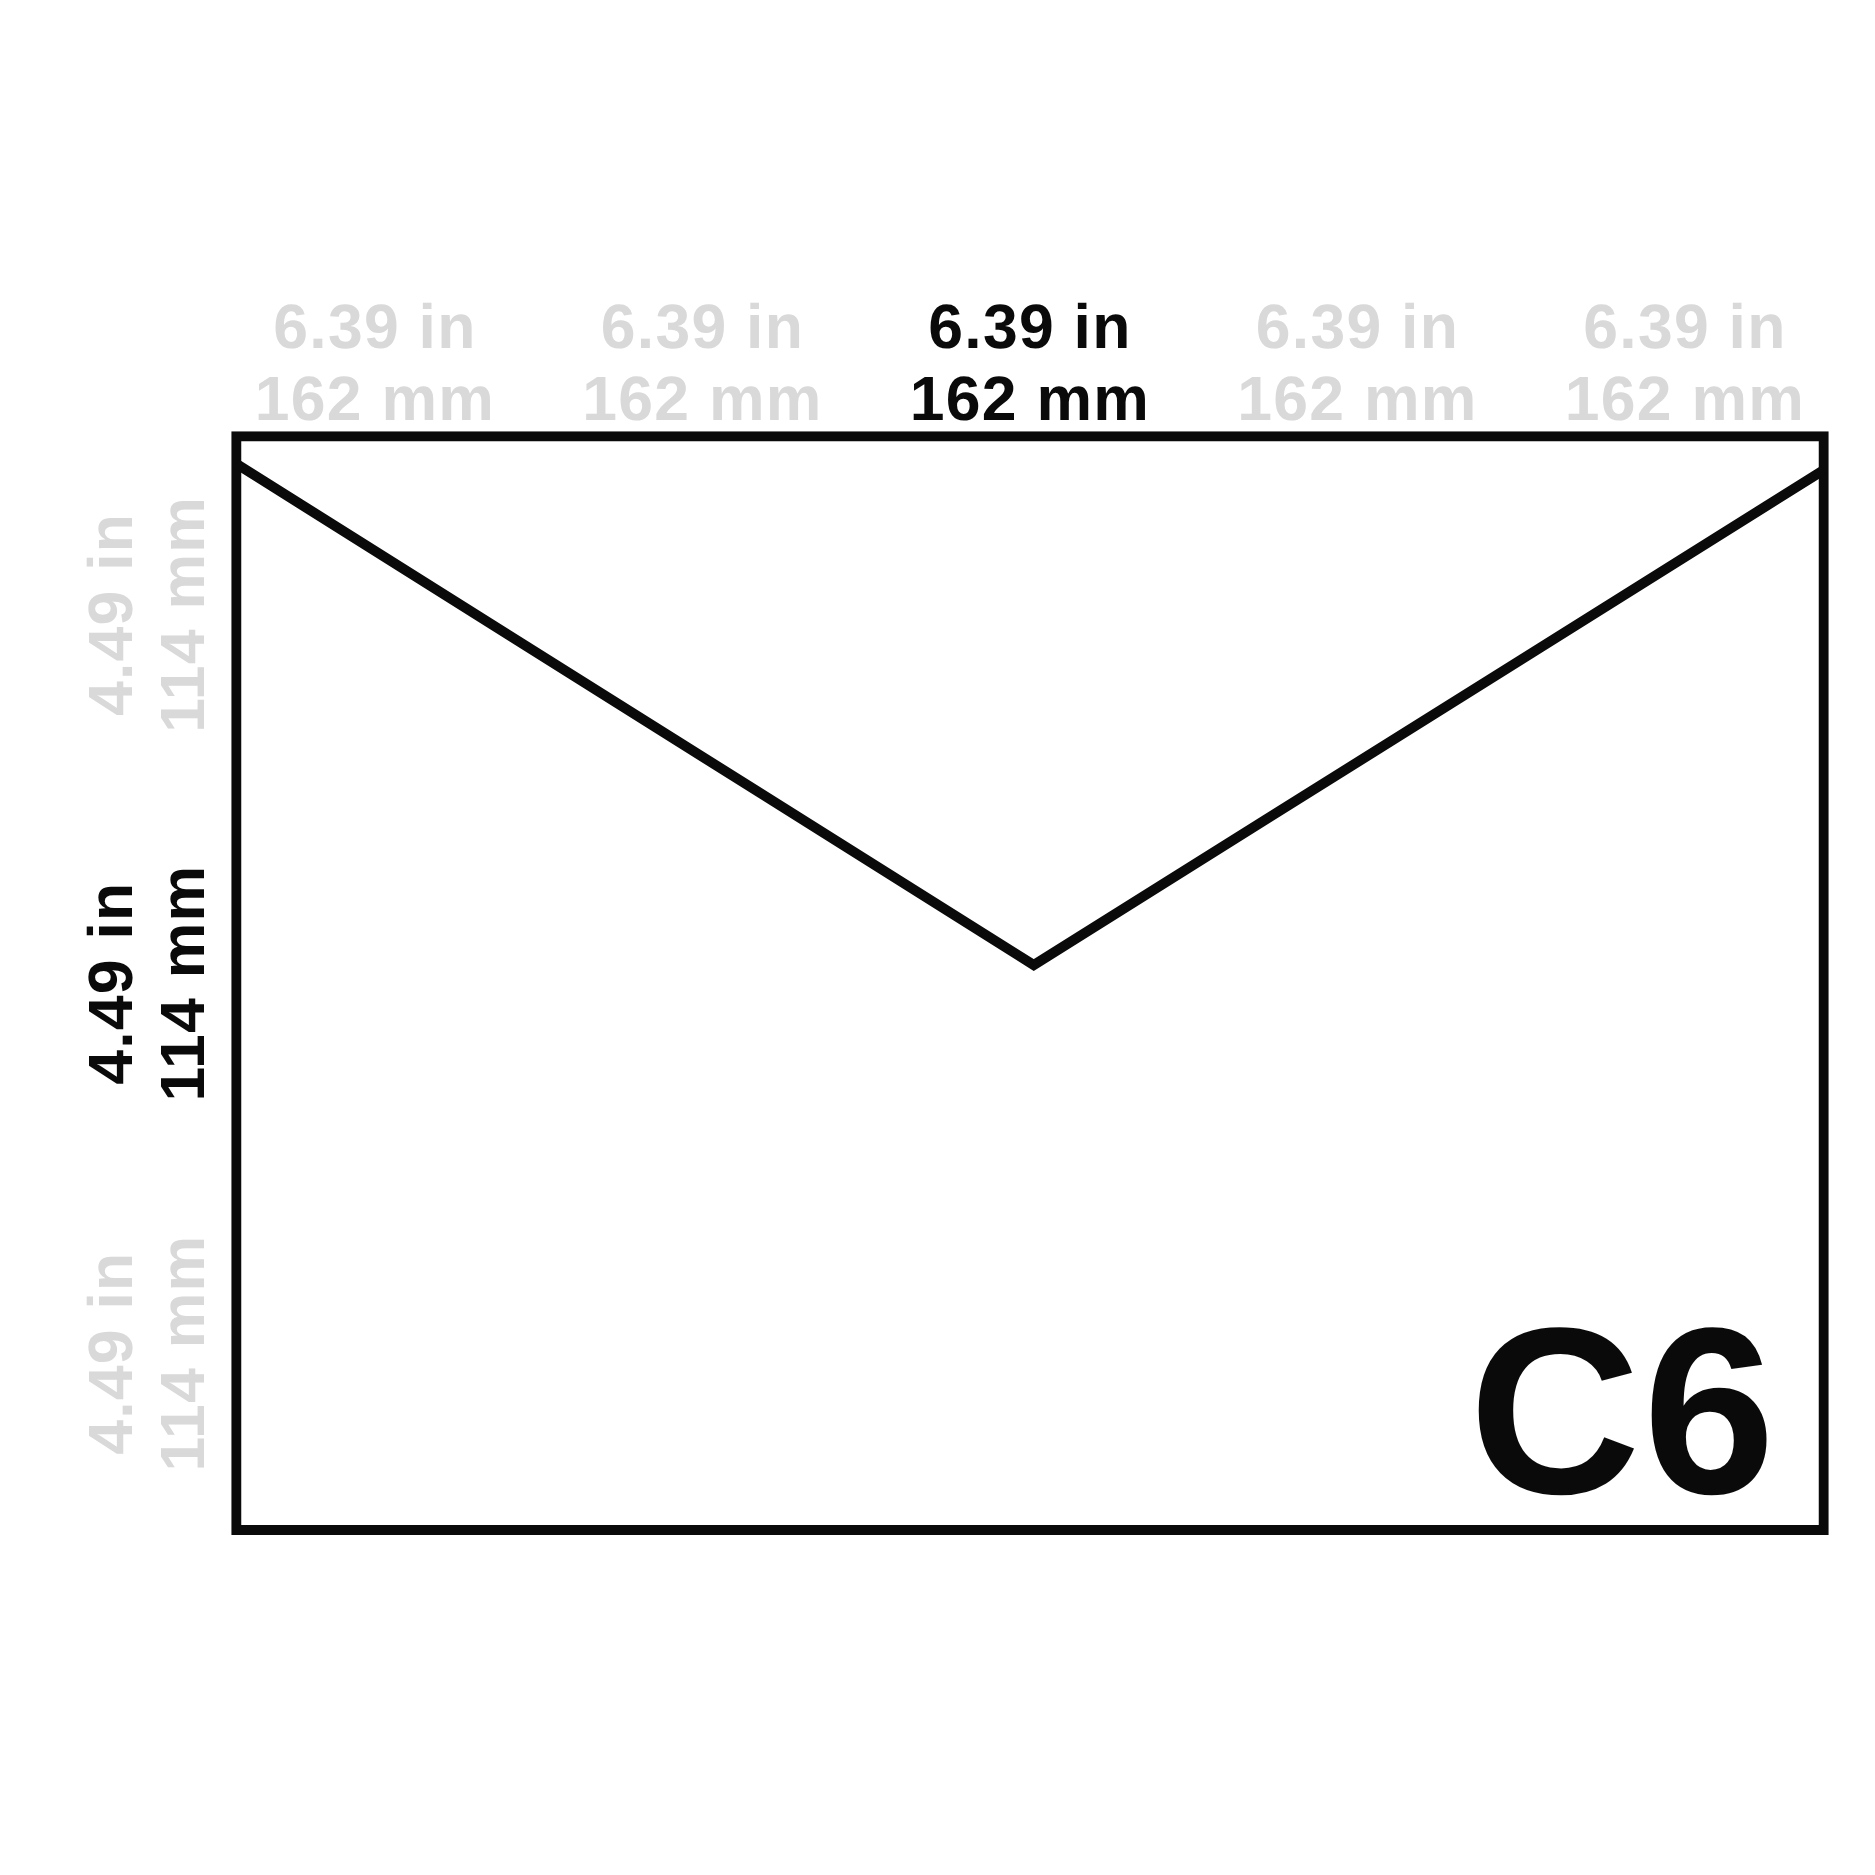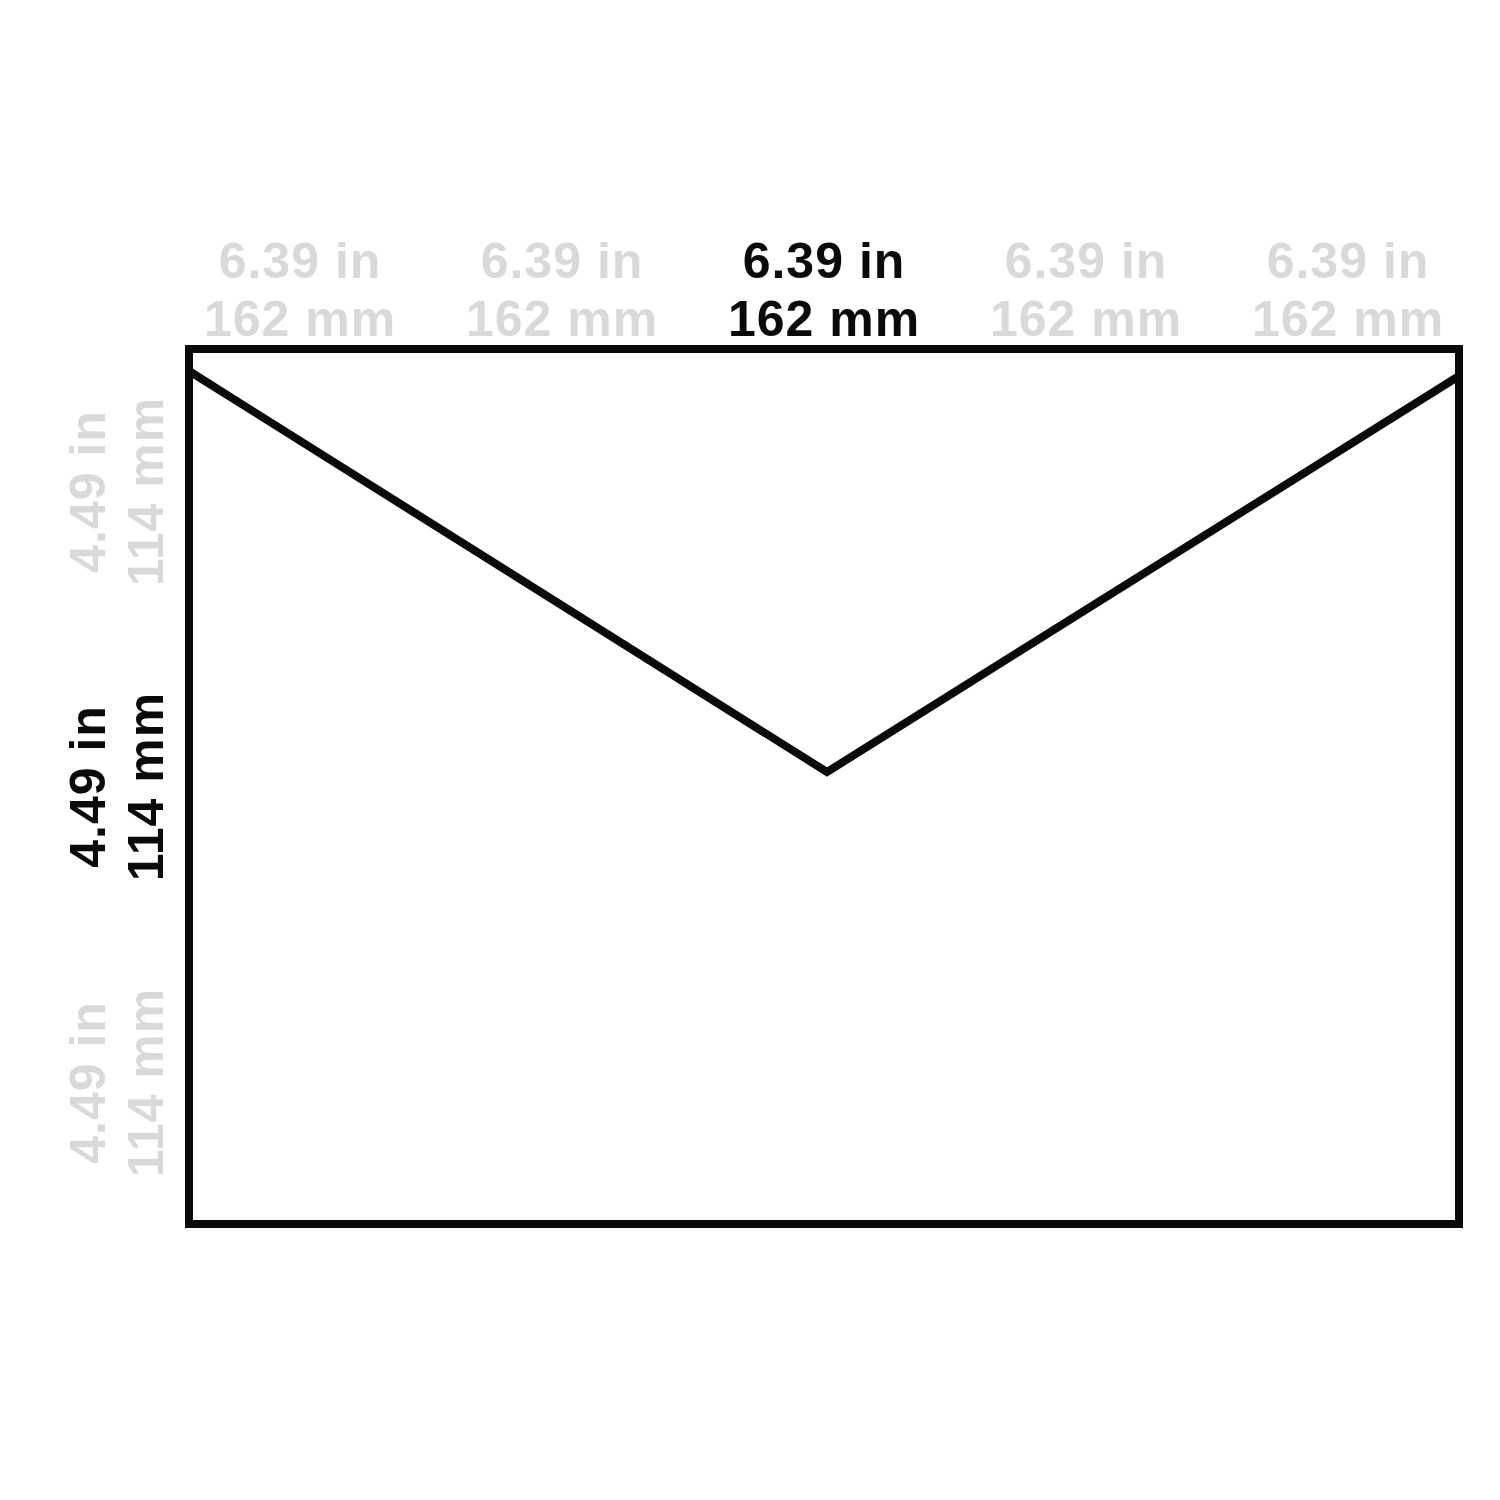--- a/index.html
+++ b/index.html
@@ -138,14 +138,15 @@
         <div>114 mm</div>
       </div>
     </div>
   </div>
 
   <svg class="envelope-svg" viewBox="0 0 1278 883" aria-hidden="true">
     <rect class="stroke" x="4" y="4" width="1270" height="875"></rect>
     <polyline class="stroke" points="4,26 642,427 1274,31"></polyline>
   </svg>
 
+  <div class="size-name">C6</div>
 
 </div>
 
 </body></html>

